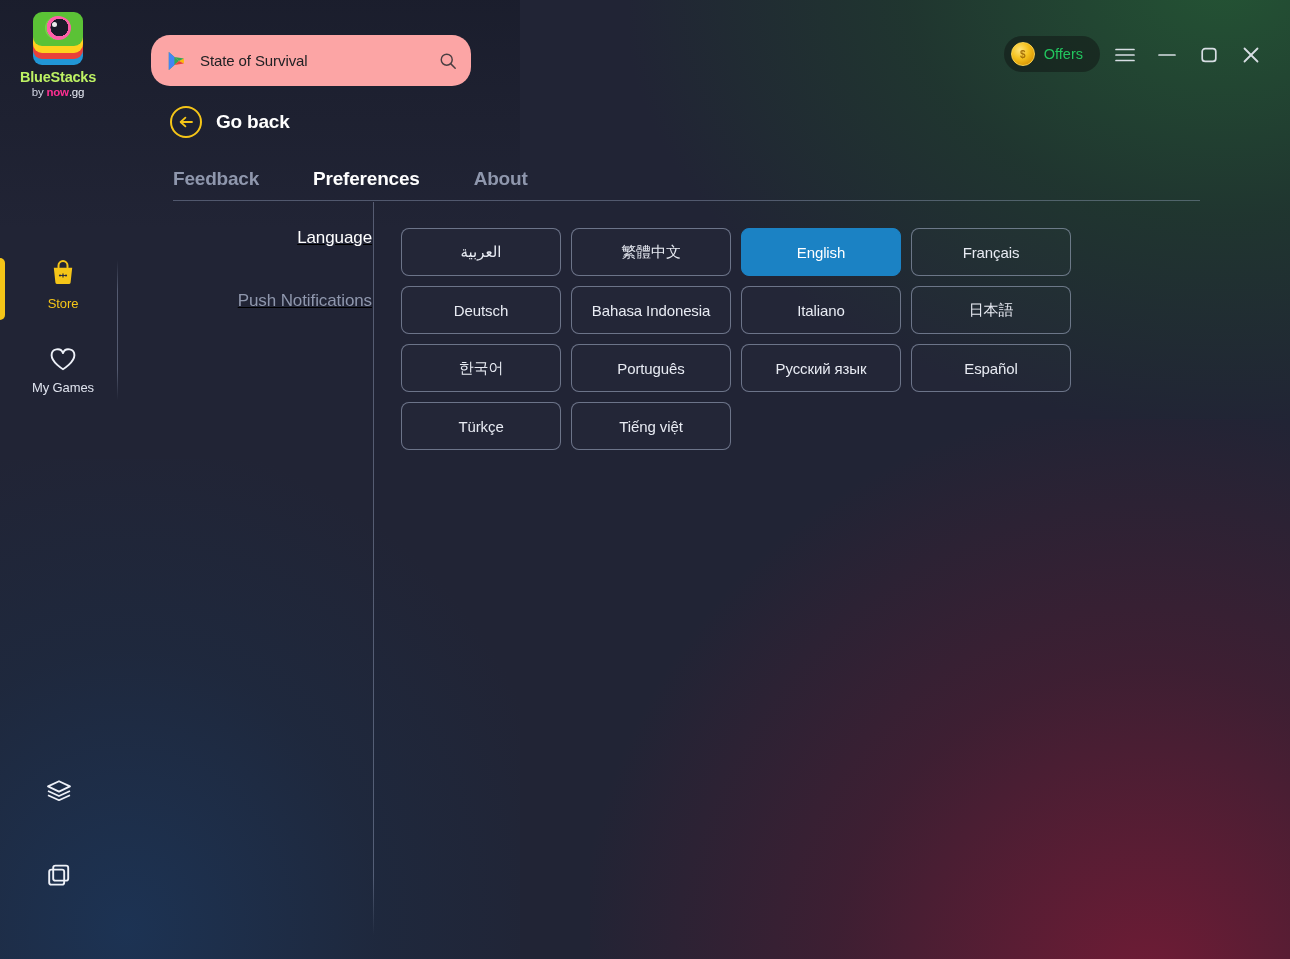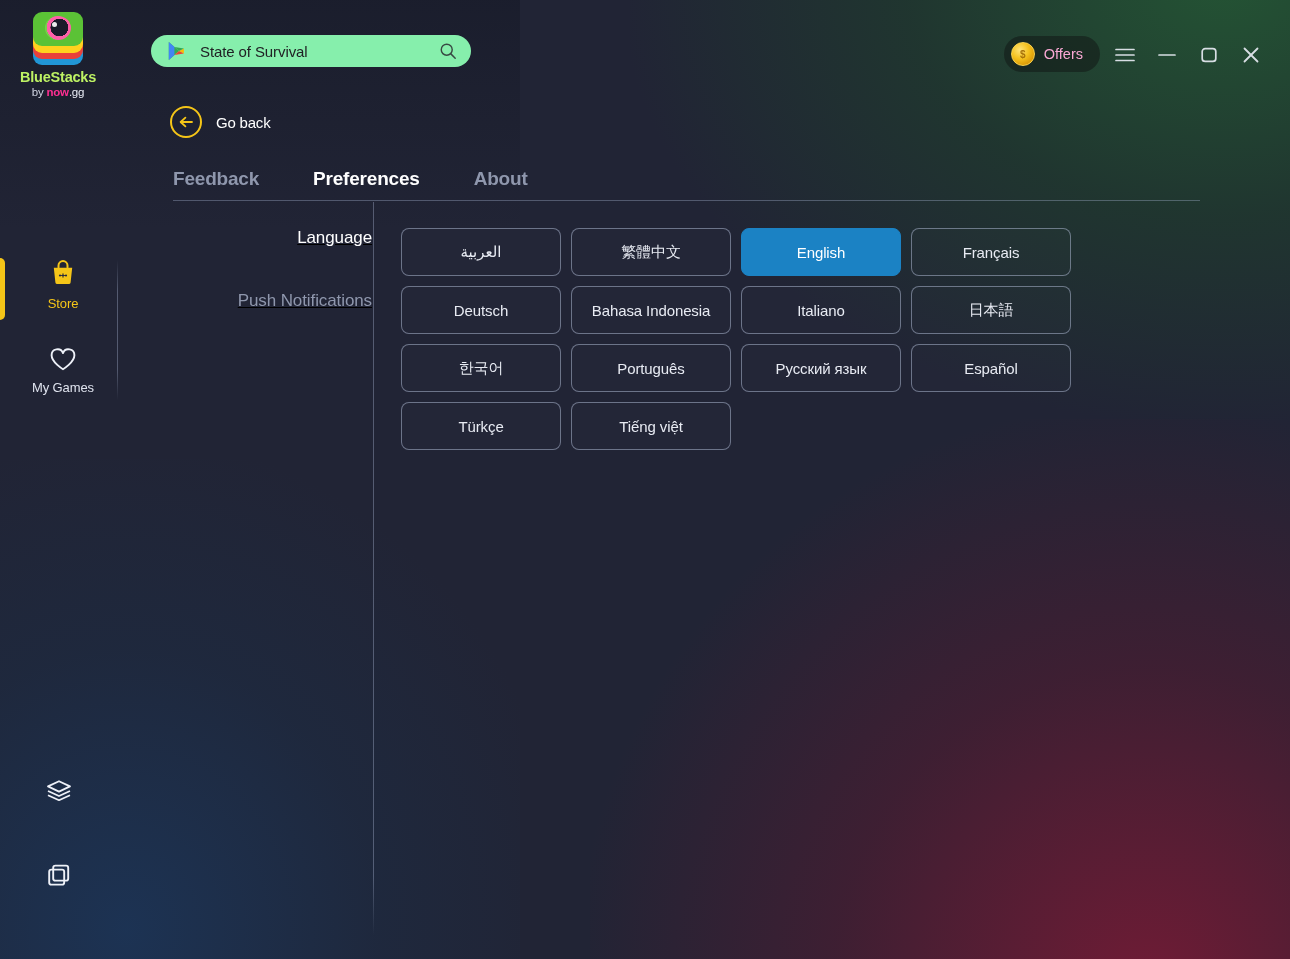--- a/index.html
+++ b/index.html
@@ -79,22 +79,22 @@
     letter-spacing: -.2px; line-height: 1.1;
   }
   .logo-sub {
     font-size: 11.5px; color: #cfd3e0; line-height: 1.2; letter-spacing: -.2px;
   }
   .logo-sub b { color: #ff2f92; font-weight: 700; }
   .logo-sub .gg { color: #e9ecf5; }
 
   .searchbar {
     position: absolute; left: 151px; top: 35px;
-    width: 320px; height: 32px;
-    background: #86efac; border-radius: 19px;
+    width: 320px; height: 51px;
+    background: #fca5a5; border-radius: 19px;
     display: flex; align-items: center; padding: 0 14px 0 16px; justify-content: center;
   }
   .play-icon { width: 19px; height: 20px; flex: 0 0 auto; }
   .search-text {
     flex: 1; margin-left: 14px;
     font-size: 15px; color: #202124; letter-spacing: -.1px;
   }
   .search-glass { width: 18px; height: 18px; flex: 0 0 auto; opacity: .85; }
 
   .offers-pill {
@@ -103,21 +103,21 @@
     padding: 0 17px 0 7px; border-radius: 18px;
     background: rgba(18,24,22,0.55);
   }
   .coin {
     width: 24px; height: 24px; border-radius: 50%;
     background: radial-gradient(circle at 36% 32%, #ffe47a 0%, #f5c21e 42%, #d99706 78%, #b37a04 100%);
     border: 1.5px solid #f7d14f;
     display: flex; align-items: center; justify-content: center;
     font-size: 10px; font-weight: 800; color: #a8730a;
   }
-  .offers-label { font-size: 14.5px; color: #f9a8d4; }
+  .offers-label { font-size: 14.5px; color: #22c55e; }
 
   .winbtns { position: absolute; right: 18px; top: 36px; display: flex; align-items: center; gap: 0; }
   .winbtn {
     width: 42px; height: 38px;
     display: flex; align-items: center; justify-content: center;
   }
   .winbtn svg { display: block; }
 
   
   .rail {
@@ -155,21 +155,21 @@
 
   .goback {
     position: absolute; left: 170px; top: 106px;
     display: flex; align-items: center; gap: 14px;
   }
   .goback-circle {
     width: 32px; height: 32px; border-radius: 50%;
     border: 2px solid #f5c518;
     display: flex; align-items: center; justify-content: center;
   }
-  .goback-text { font-size: 15px; font-weight: 400; color: #ffffff; letter-spacing: -.2px; }
+  .goback-text { font-size: 19px; font-weight: 700; color: #ffffff; letter-spacing: -.2px; }
 
   .tabs {
     position: absolute; left: 173px; top: 168px;
     display: flex; align-items: flex-end; gap: 54px;
   }
   .tab { font-size: 19px; font-weight: 700; letter-spacing: -.2px; color: #8f97ad; }
   .tab.active { color: #ffffff; }
 
   .tabs-underline {
     position: absolute; left: 173px; top: 200px;

